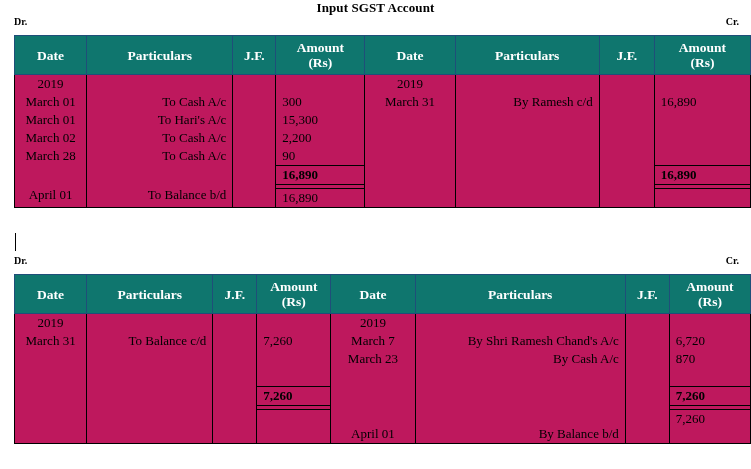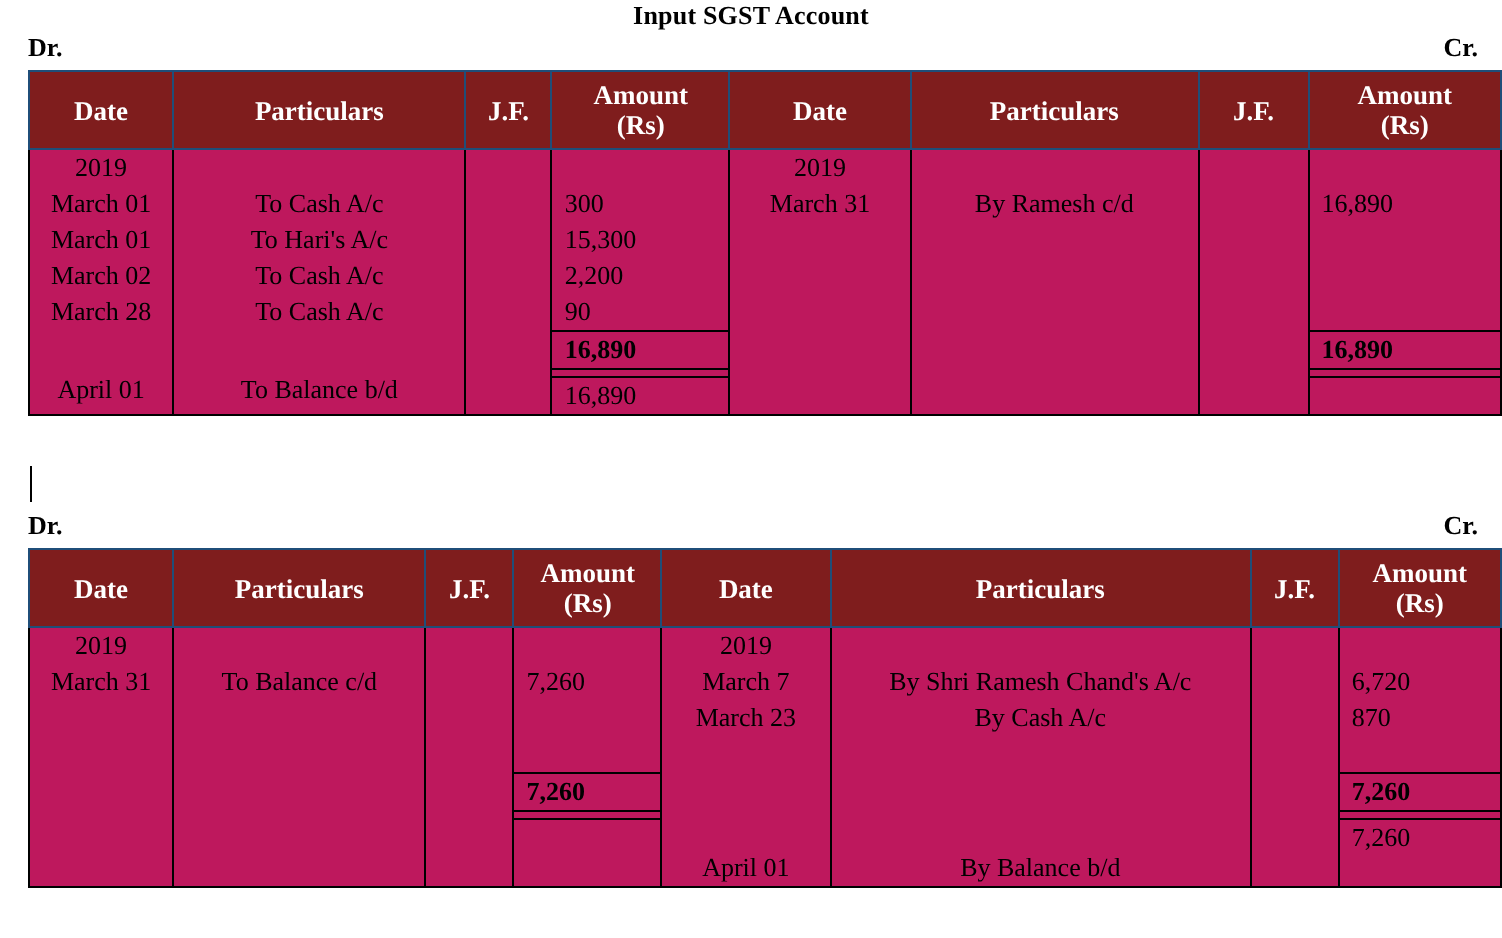--- a/index.html
+++ b/index.html
@@ -23,41 +23,41 @@
     font-size: 13px;
     font-weight: bold;
     color: #000;
     letter-spacing: 0.1px;
     line-height: 16px;
   }
 
   .drcr-row {
     position: relative;
     height: 19px;
-    font-size: 13px;
+    font-size: 10px;
     font-weight: bold;
   }
   .drcr-row .dr { position: absolute; left: 14px; top: 0; }
   .drcr-row .cr { position: absolute; right: 12px; top: 0; }
 
   table.ledger {
     border-collapse: collapse;
     table-layout: fixed;
     width: 737px;
     margin-left: 14px;
     font-size: 13px;
   }
   table.ledger td, table.ledger th {
     border: 1px solid #000000;
     padding: 0;
     vertical-align: top;
     background: #be185d;
   }
   table.ledger thead th {
-    background: #7f1d1d;
+    background: #0f766e;
     color: #ffffff;
     font-weight: bold;
     text-align: center;
     vertical-align: middle;
     border: 1px solid #1F4E79;
     line-height: 15px;
     height: 38px;
     font-size: 13.5px;
   }
   .c-date   { text-align: center; }
@@ -69,21 +69,21 @@
   .stack { padding: 0; }
   .stack .line {
     height: 18px;
     line-height: 18px;
     padding: 0 6px;
     white-space: nowrap;
     overflow: hidden;
   }
   .stack .line.blank { color: transparent; }
   .stack.c-date .line { text-align: center; }
-  .stack.c-part .line { text-align: center; }
+  .stack.c-part .line { text-align: right; }
   .stack.c-amt  .line { text-align: left; }
 
   .total-line {
     font-weight: bold;
     border-top: 1px solid #000;
     border-bottom: 1px solid #000;
   }
   .dbl-gap {
     height: 3px;
     line-height: 3px;

